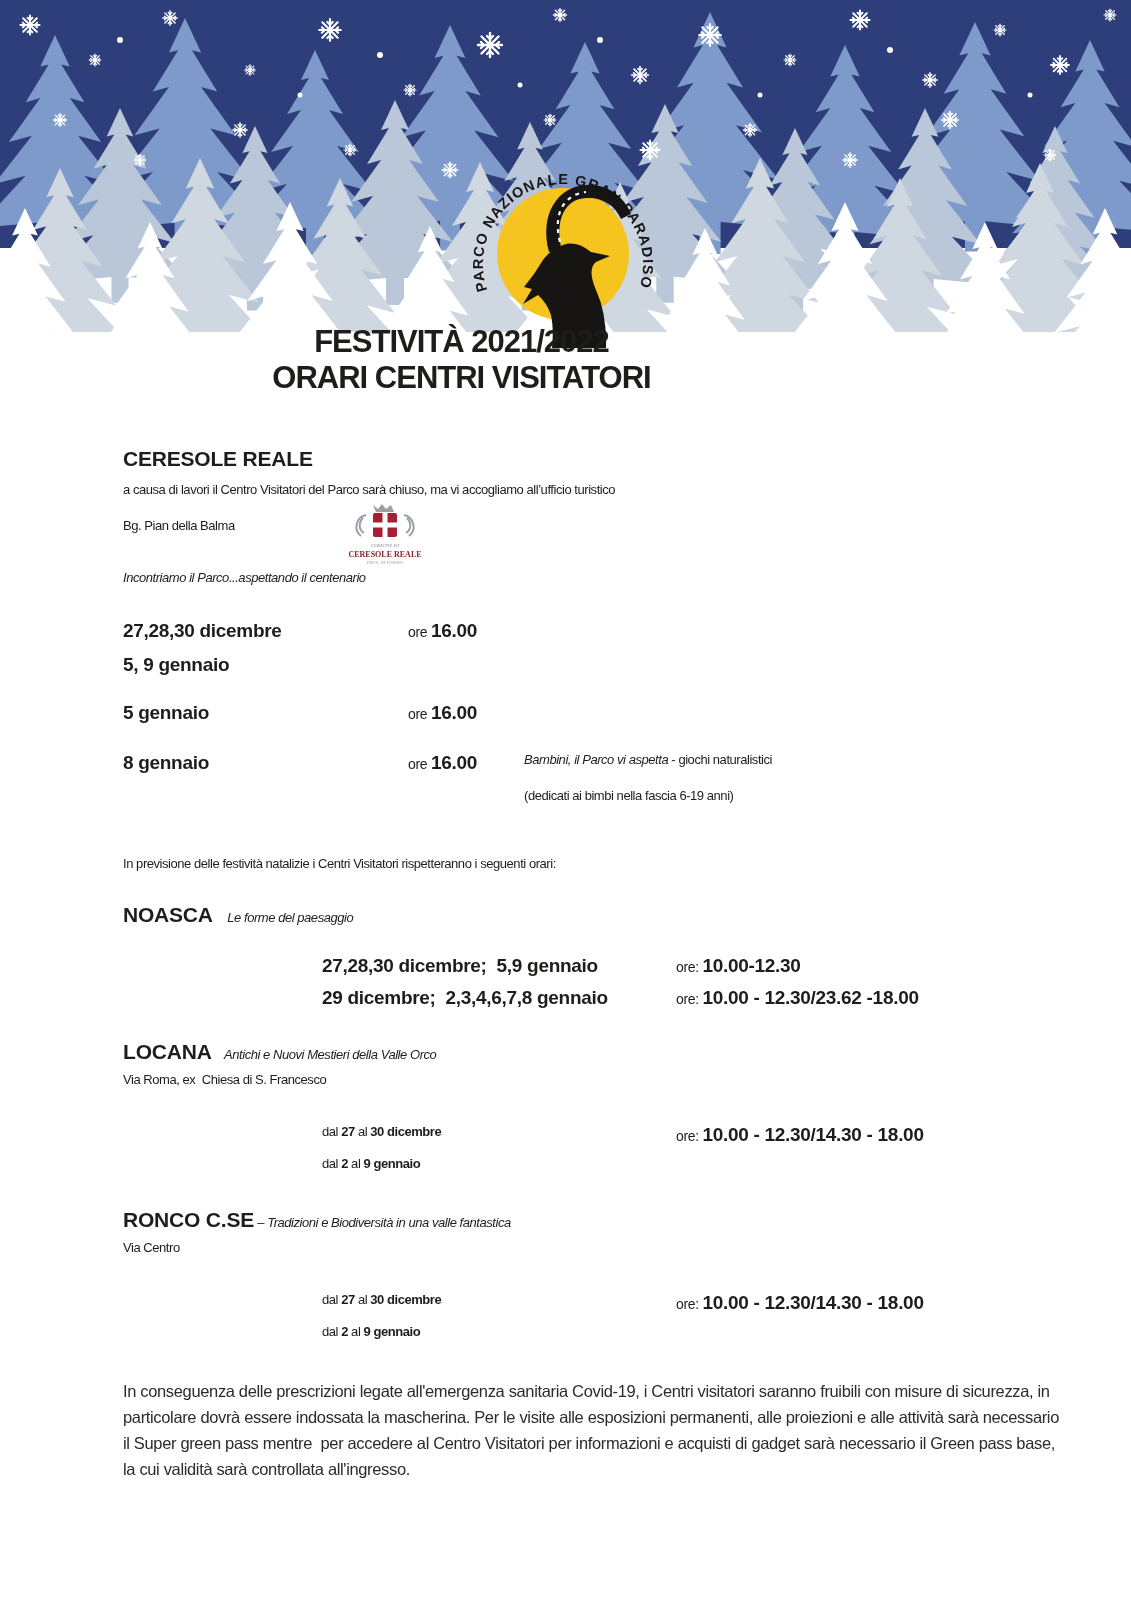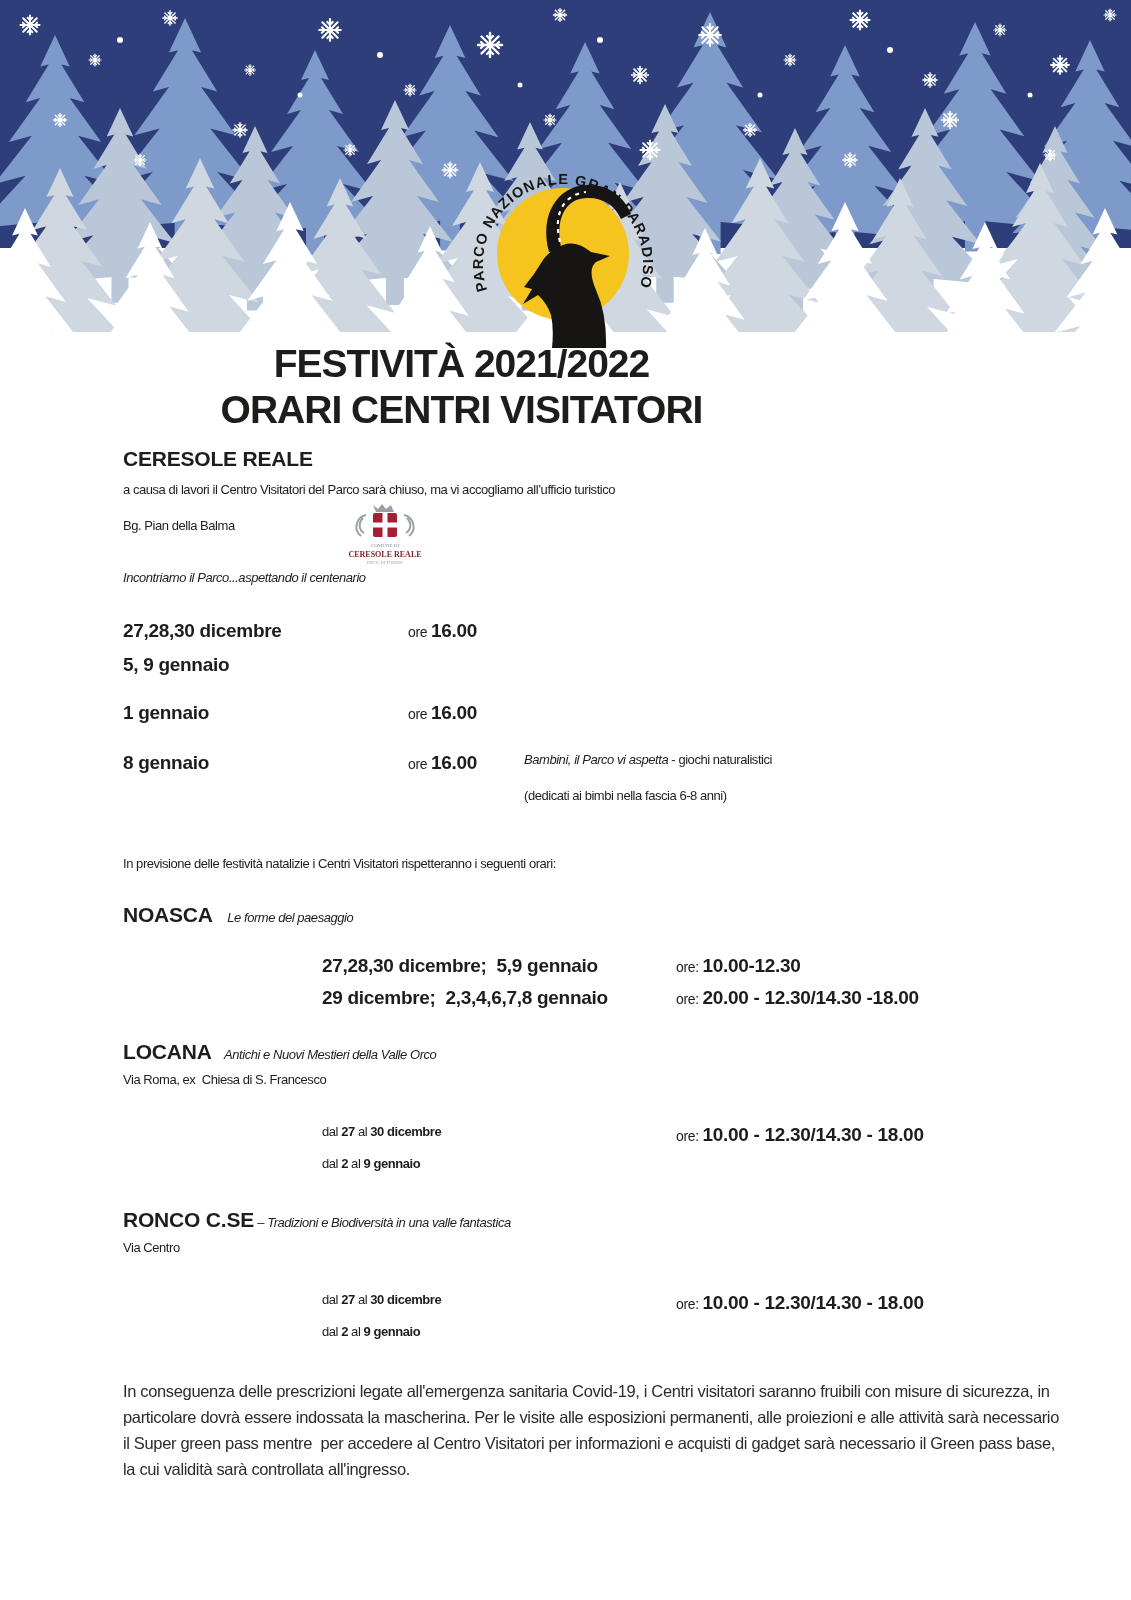--- a/index.html
+++ b/index.html
@@ -9,22 +9,22 @@
     position:relative;overflow:hidden;
   }
   .page{position:relative;width:1131px;height:1600px;}
   .abs{position:absolute;}
   .t{white-space:pre-wrap;}
   
   .banner{position:absolute;top:0;left:0;width:1131px;height:332px;}
   .logo{position:absolute;top:152px;left:470px;width:186px;height:196px;}
   
   .title{
-    position:absolute;top:341px;left:0;width:923px;text-align:center;
-    font-weight:bold;font-size:39px;line-height:1.17;letter-spacing:-1px;color:#1d1d1b;
+    position:absolute;top:324px;left:0;width:923px;text-align:center;
+    font-weight:bold;font-size:31px;line-height:1.17;letter-spacing:-1px;color:#1d1d1b;
   }
   
   .h-sec{font-weight:bold;font-size:21px;letter-spacing:-0.2px;}
   .body-t{font-size:13px;letter-spacing:-0.45px;}
   .ital{font-style:italic;}
   .b{font-weight:bold;}
   .row-date{font-weight:bold;font-size:19px;letter-spacing:-0.3px;}
   .ore-lbl{font-size:14px;letter-spacing:-0.3px;}
   .footer{
     position:absolute;top:1378px;left:123px;width:945px;
@@ -173,47 +173,47 @@
   </svg>
 
   <div class="abs body-t ital b" style="top:570px;left:123px;font-weight:normal;">Incontriamo il Parco...aspettando il centenario</div>
 
   <div class="abs row-date t" style="top:620px;left:123px;">27,28,30 dicembre</div>
   <div class="abs" style="top:620px;left:408px;">
     <span class="ore-lbl t">ore </span><span class="row-date t">16.00</span>
   </div>
   <div class="abs row-date t" style="top:654px;left:123px;">5, 9 gennaio</div>
 
-  <div class="abs row-date t" style="top:702px;left:123px;">1 gennaio</div>
+  <div class="abs row-date t" style="top:702px;left:123px;">5 gennaio</div>
   <div class="abs" style="top:702px;left:408px;">
     <span class="ore-lbl t">ore </span><span class="row-date t">16.00</span>
   </div>
 
   <div class="abs row-date t" style="top:752px;left:123px;">8 gennaio</div>
   <div class="abs" style="top:752px;left:408px;">
     <span class="ore-lbl t">ore </span><span class="row-date t">16.00</span>
   </div>
   <div class="abs body-t" style="top:752px;left:524px;width:560px;">
     <span class="ital t">Bambini, il Parco vi aspetta</span><span class="t"> - giochi naturalistici</span>
   </div>
-  <div class="abs body-t t" style="top:788px;left:524px;">(dedicati ai bimbi nella fascia 6-8 anni)</div>
+  <div class="abs body-t t" style="top:788px;left:524px;">(dedicati ai bimbi nella fascia 6-19 anni)</div>
 
   <div class="abs body-t t" style="top:856px;left:123px;width:970px;">In previsione delle festività natalizie i Centri Visitatori rispetteranno i seguenti orari:</div>
 
   <div class="abs" style="top:903px;left:123px;">
     <span class="h-sec">NOASCA</span>
     <span class="body-t ital" style="margin-left:10px;">Le forme del paesaggio</span>
   </div>
   <div class="abs row-date t" style="top:955px;left:322px;">27,28,30 dicembre;  5,9 gennaio</div>
   <div class="abs" style="top:955px;left:676px;">
     <span class="ore-lbl t">ore: </span><span class="row-date t">10.00-12.30</span>
   </div>
   <div class="abs row-date t" style="top:987px;left:322px;">29 dicembre;  2,3,4,6,7,8 gennaio</div>
   <div class="abs" style="top:987px;left:676px;">
-    <span class="ore-lbl t">ore: </span><span class="row-date t">20.00 - 12.30/14.30 -18.00</span>
+    <span class="ore-lbl t">ore: </span><span class="row-date t">10.00 - 12.30/23.62 -18.00</span>
   </div>
 
   <div class="abs" style="top:1040px;left:123px;">
     <span class="h-sec">LOCANA</span>
     <span class="body-t ital" style="margin-left:8px;">Antichi e Nuovi Mestieri della Valle Orco</span>
   </div>
   <div class="abs body-t t" style="top:1072px;left:123px;">Via Roma, ex  Chiesa di S. Francesco</div>
   <div class="abs body-t" style="top:1124px;left:322px;">
     <span class="t">dal </span><span class="b t">27</span><span class="t"> al </span><span class="b t">30 dicembre</span>
   </div>

